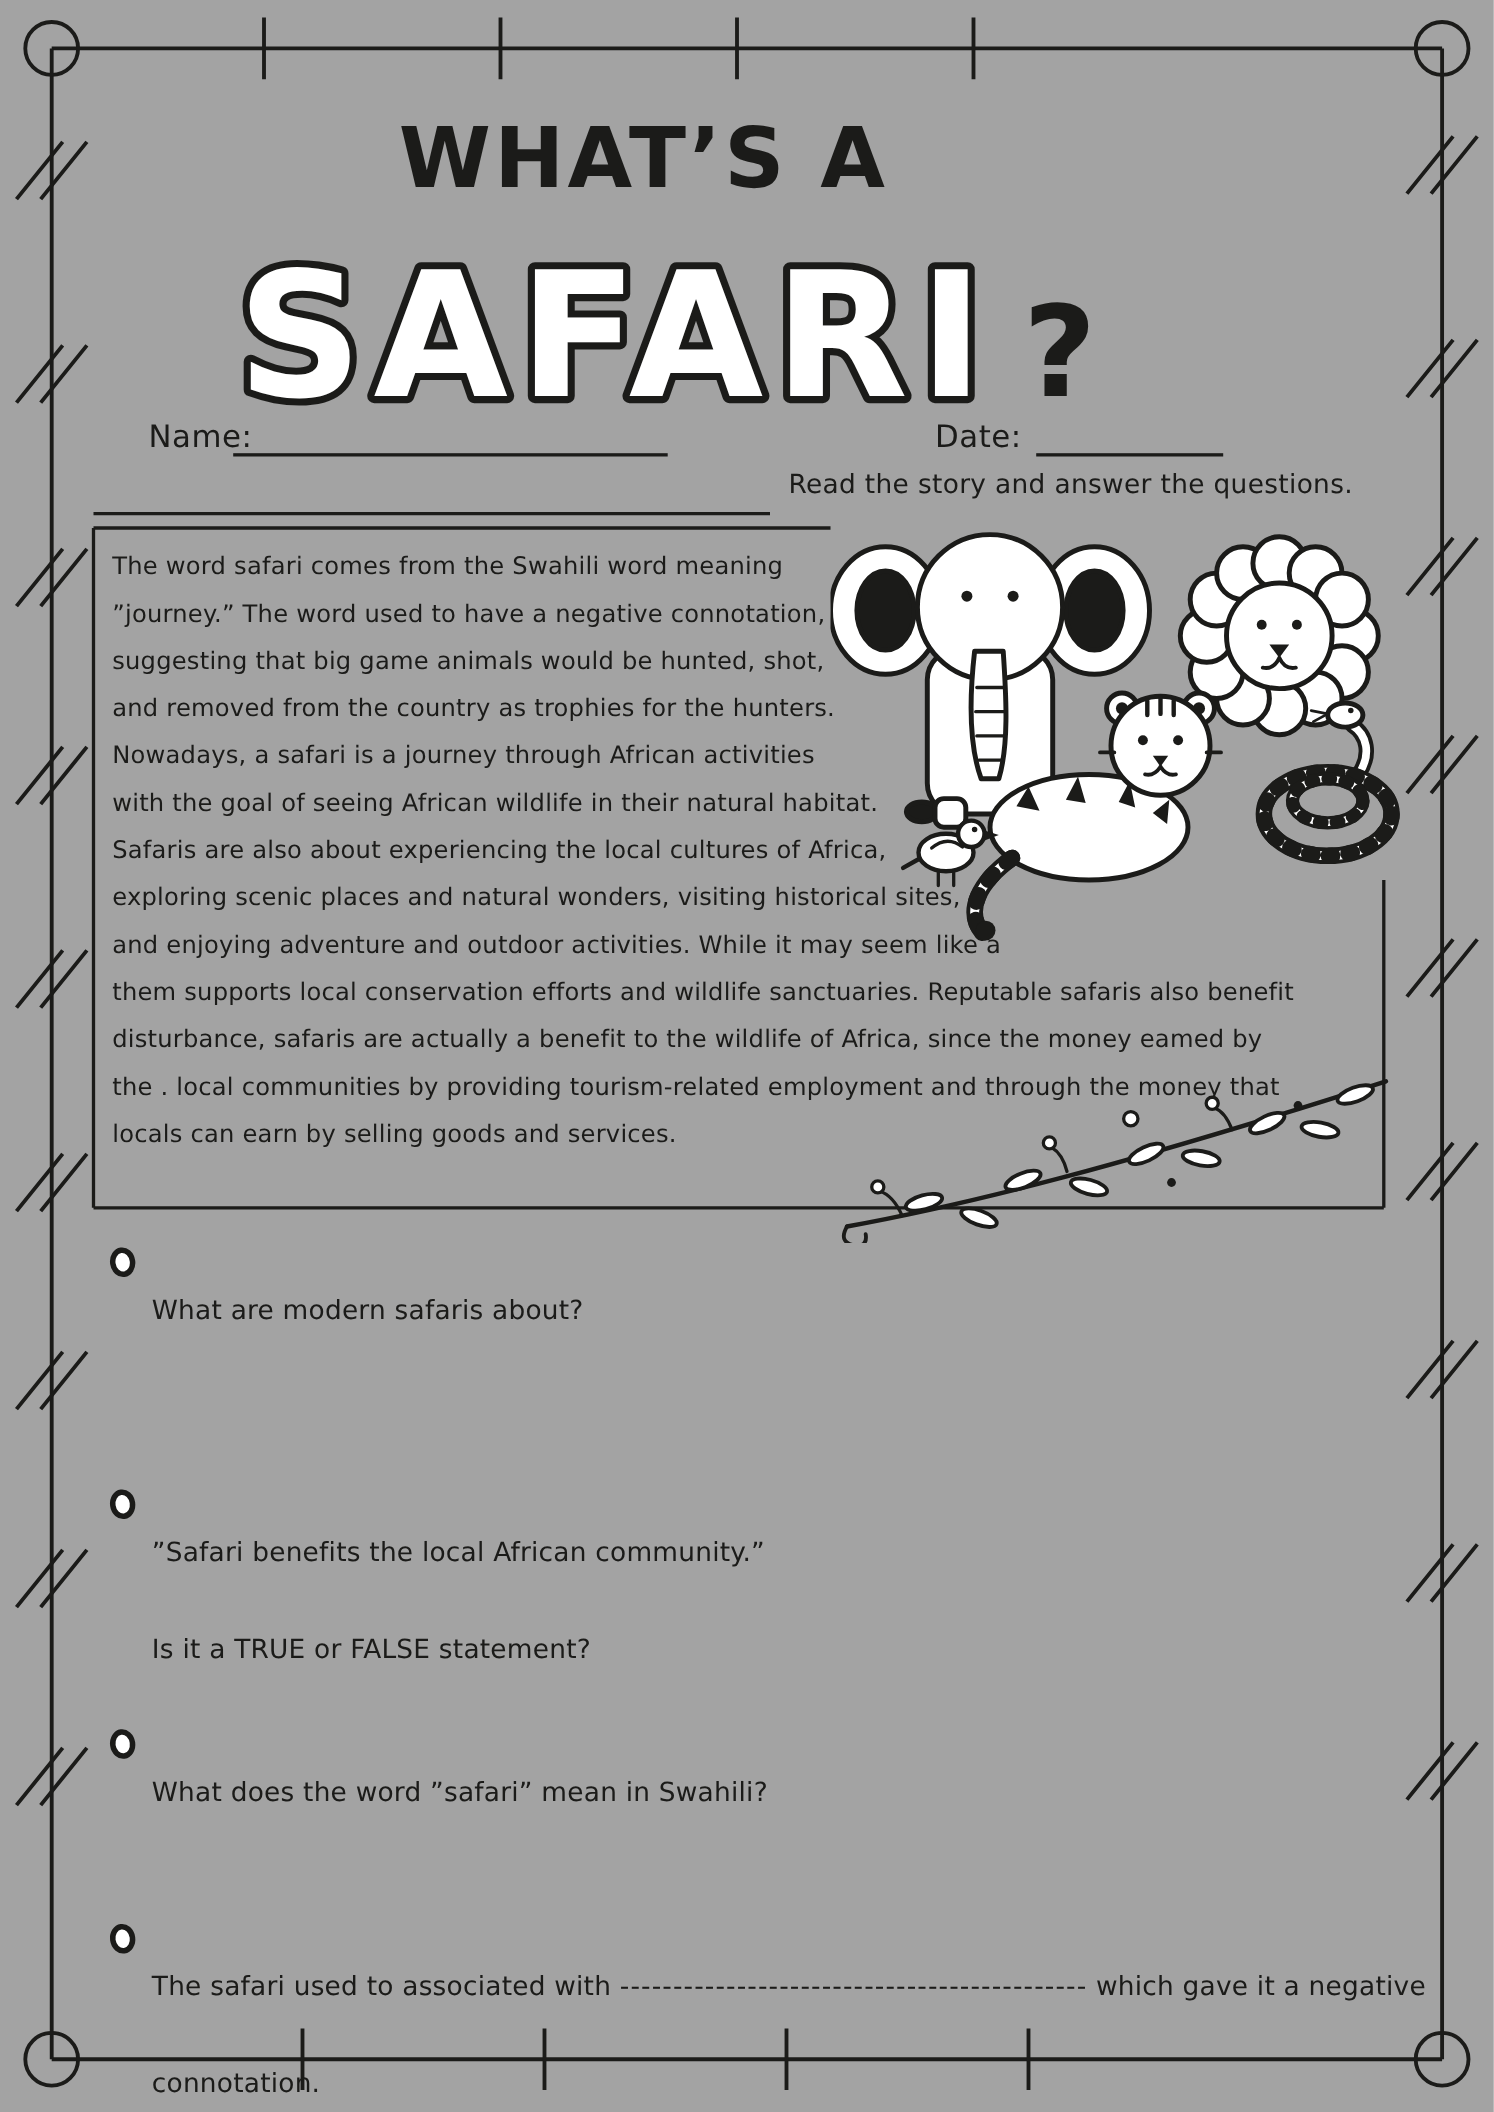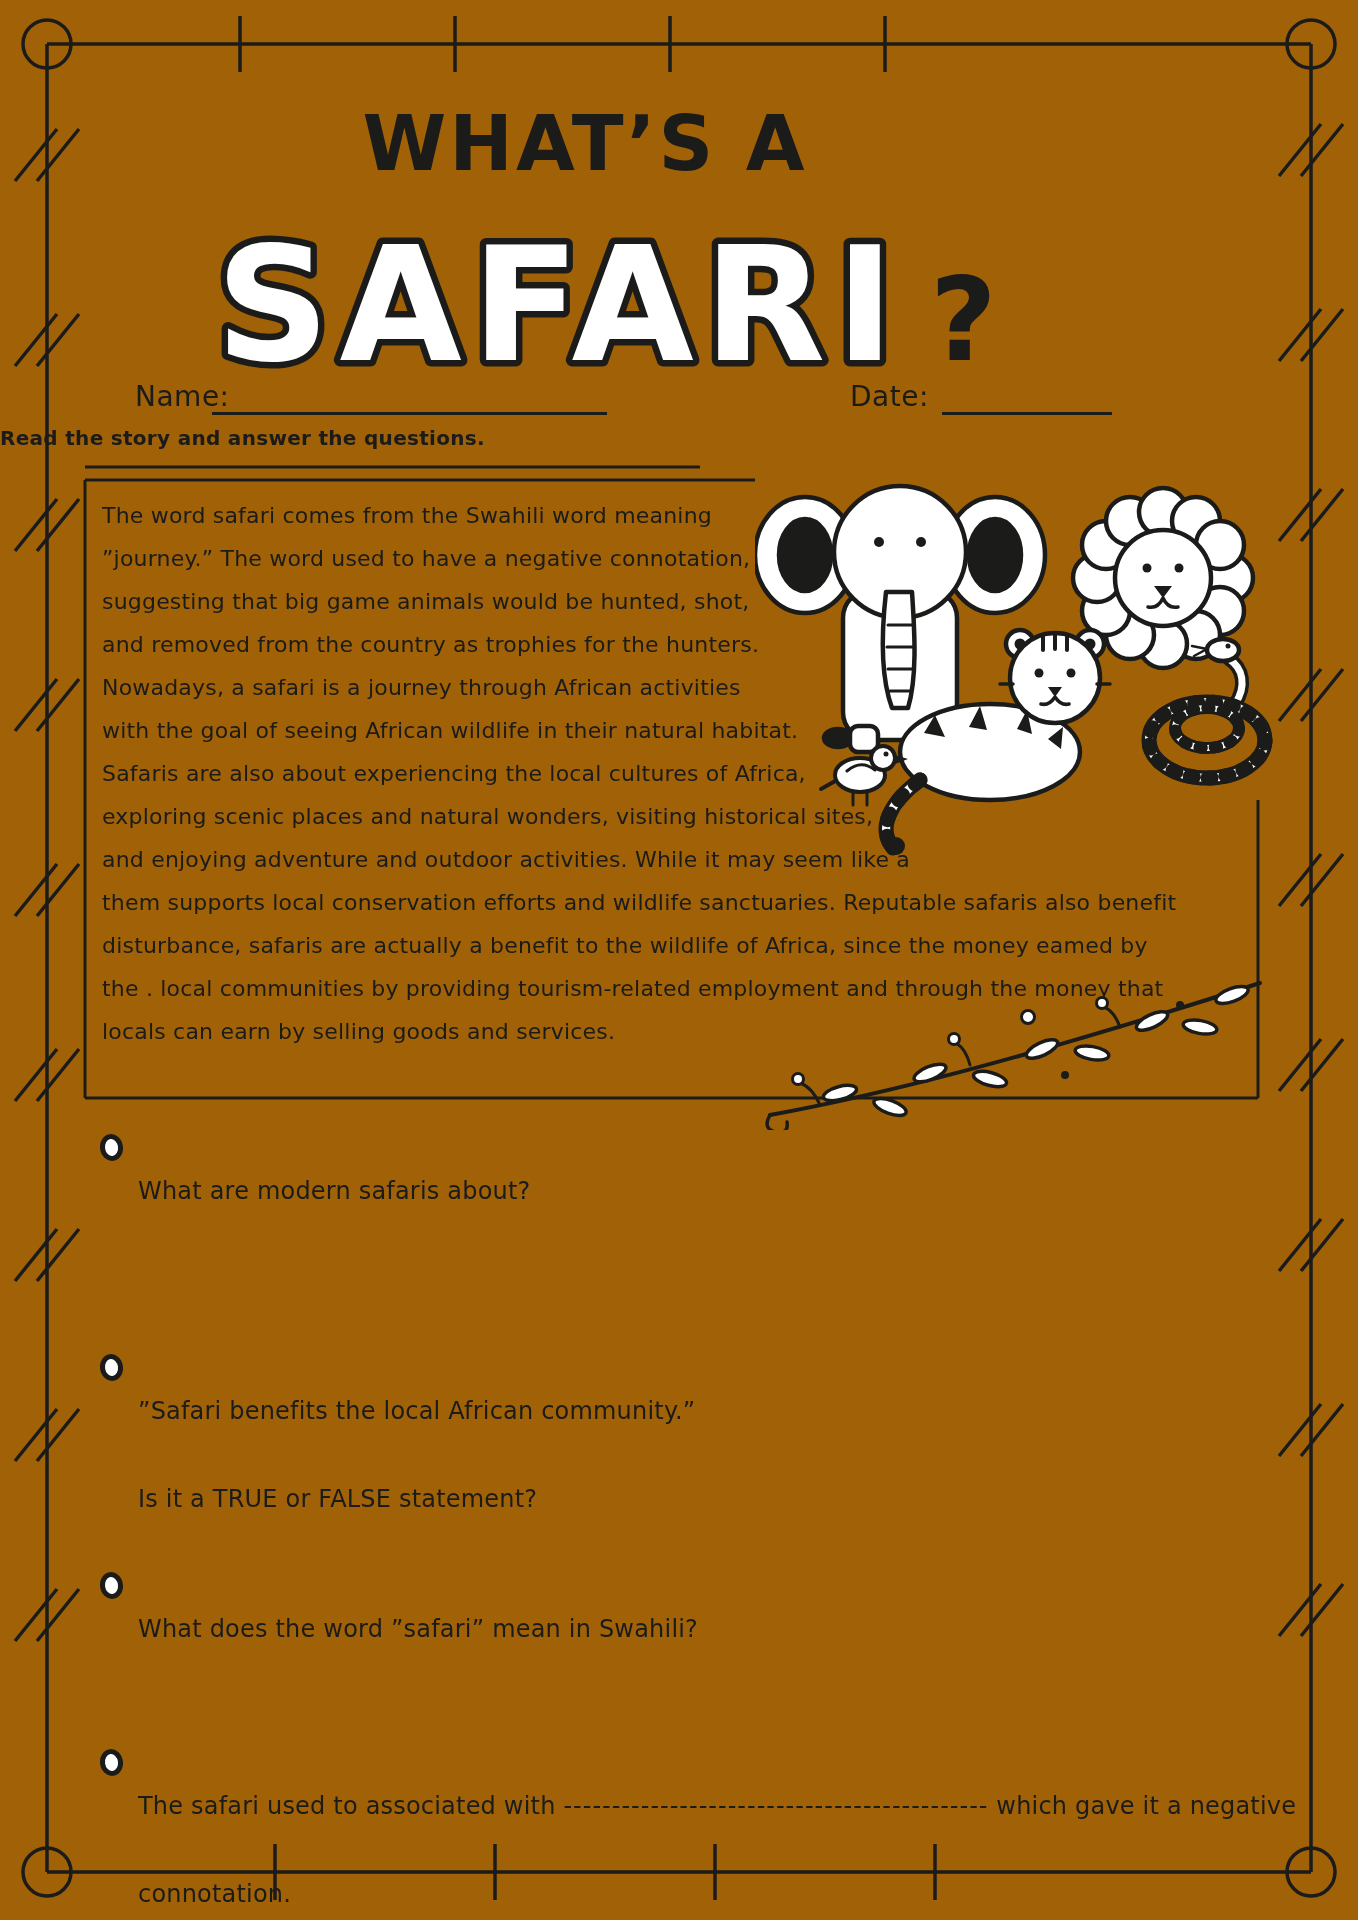--- a/index.html
+++ b/index.html
@@ -1,29 +1,29 @@
 <!DOCTYPE html>
 <html><head>
 <meta charset="utf-8">
 <style>
   html,body{margin:0;padding:0;background:#e8e8e8;}
   #page{
-    position:relative;width:1358px;height:1920px;background:#a16207;
+    position:relative;width:1358px;height:1920px;background:#a3a3a3;
     font-family:"DejaVu Sans",sans-serif;color:#1b1b19;overflow:hidden;margin:0 auto;
   }
   .abs{position:absolute;}
   svg{display:block;}
   
   #title-svg{left:0;top:70px;}
   
   .lbl{position:absolute;font-size:28px;font-weight:normal;letter-spacing:0.5px;}
   .uline{position:absolute;border-bottom:3px solid #1b1b19;height:0;}
   #instruction{
-    position:absolute;left:0;top:426px;width:1230px;text-align:left;
-    font-size:20px;font-weight:bold;letter-spacing:0.3px;
+    position:absolute;left:0;top:426px;width:1230px;text-align:right;
+    font-size:24px;font-weight:normal;letter-spacing:0.3px;
   }
   
   #passage{position:absolute;left:102px;top:494px;}
   .passage-line{height:43px;line-height:43px;font-size:22px;white-space:nowrap;letter-spacing:0.2px;}
   
   .q{position:absolute;left:100px;display:flex;gap:15px;font-size:24px;}
   .qb{
     width:13px;height:17px;border:5px solid #1b1b19;border-radius:50%;
     margin-top:9px;flex:none;transform:rotate(-8deg);background:#fff;
   }

